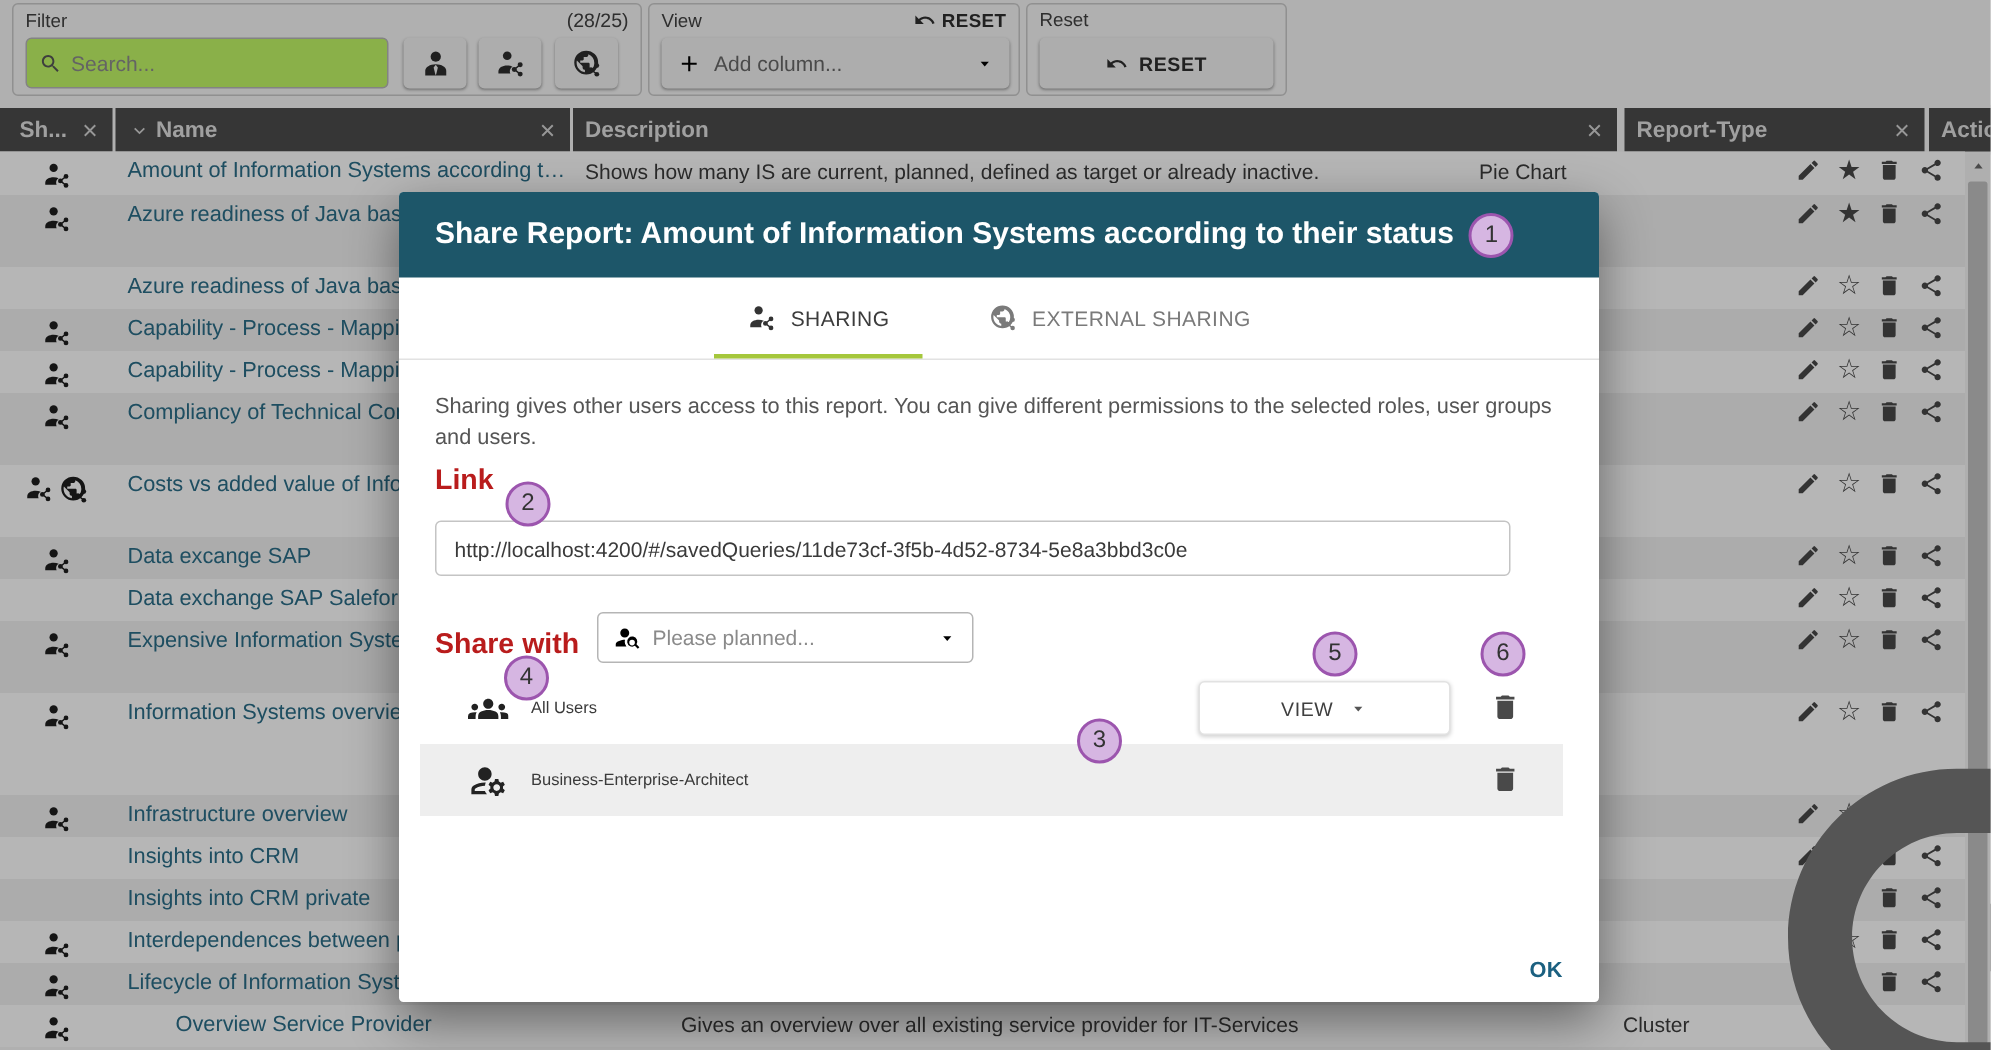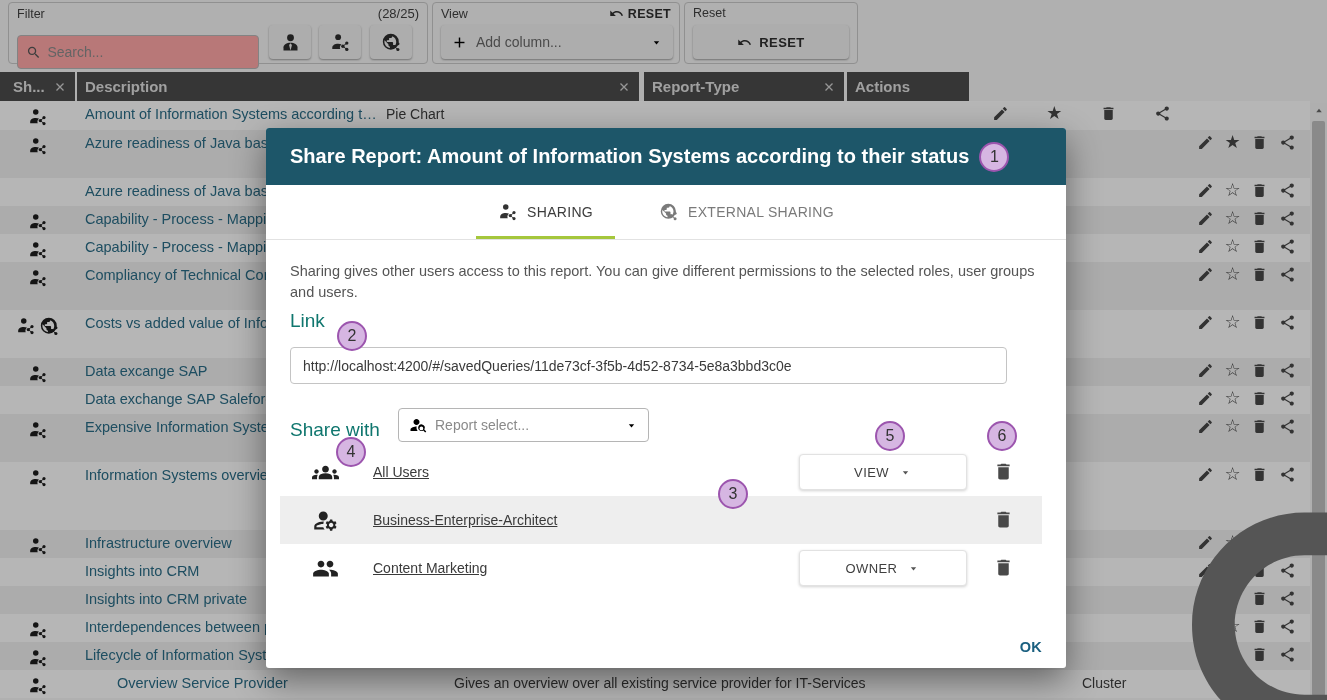--- a/index.html
+++ b/index.html
@@ -14,42 +14,42 @@
   .toolbar { position:absolute; top:0; left:0; width:1327px; height:70px; background:#f1f1f1; }
   .panel { position:absolute; top:2px; height:62px; border:1px solid #c6c6c6; border-radius:4px; }
   .panel-filter { left:8px;  width:420px; }
   .panel-view   { left:432px; width:248px; }
   .panel-reset  { left:684px; width:174px; }
   .panel-head { display:flex; justify-content:space-between; align-items:center; padding:3px 8px 0 8px; font-size:12.5px; color:#3f3f3f; }
   .panel-head .count { font-size:13px; color:#3f3f3f; }
   .reset-link { display:flex; align-items:center; gap:4px; font-size:12.5px; font-weight:bold; color:#2e2e2e; cursor:pointer; letter-spacing:.3px; }
   .reset-link svg { width:15px; height:15px; color:#2e2e2e; }
 
-  .search-box { position:absolute; left:8px; top:32px; width:242px; height:34px; background:#fca5a5; border:1px solid #b4b4b4; border-radius:4px; display:flex; align-items:center; padding:0 8px; gap:6px; }
+  .search-box { position:absolute; left:8px; top:22px; width:242px; height:34px; background:#bef264; border:1px solid #b4b4b4; border-radius:4px; display:flex; align-items:center; padding:0 8px; gap:6px; }
   .search-box svg { width:17px; height:17px; color:#555; flex:none; }
   .search-box input { border:none; outline:none; background:transparent; font-size:14px; color:#3a3a3a; width:100%; font-family:inherit; }
   .search-box input::placeholder { color:#8a8a8a; }
 
   .tool-btn { position:absolute; top:22px; width:42px; height:34px; background:#ededed; border-radius:4px; box-shadow:0 1px 2px rgba(0,0,0,.35); display:flex; align-items:center; justify-content:center; cursor:pointer; }
   .tool-btn svg { width:21px; height:21px; color:#2c2c2c; }
 
   .addcol-btn { position:absolute; left:8px; top:22px; width:232px; height:34px; background:#ededed; border-radius:4px; box-shadow:0 1px 2px rgba(0,0,0,.35); display:flex; align-items:center; padding:0 10px; gap:8px; cursor:pointer; }
   .addcol-btn .lbl { font-size:14px; color:#666; flex:1; }
 
   .resetbig-btn { position:absolute; left:8px; top:22px; width:156px; height:34px; background:#ededed; border-radius:4px; box-shadow:0 1px 2px rgba(0,0,0,.35); display:flex; align-items:center; justify-content:center; gap:7px; cursor:pointer; font-size:13px; font-weight:bold; color:#2e2e2e; letter-spacing:.4px; }
   .resetbig-btn svg { width:16px; height:16px; color:#2e2e2e; }
 
   
   .thead { position:absolute; top:72px; left:0; height:29px; display:flex; }
   .th { background:#4b4b4b; color:#dcdcdc; font-weight:bold; font-size:15px; display:flex; align-items:center; padding:0 8px; }
   .th .x { margin-left:auto; width:14px; height:14px; color:#d0d0d0; cursor:pointer; flex:none; }
   .th .sort { width:14px; height:14px; margin-right:4px; color:#d0d0d0; }
   .th1 { width:75px;  margin-left:0;   padding-left:13px; }
   .th2 { width:303px; margin-left:2px; padding-left:9px; }
-  .th3 { width:562px; margin-left:2px; }
+  .th3 { width:696px; margin-left:2px; }
   .th4 { width:200px; margin-left:5px;gap:12px; }
   .th5 { width:122px; margin-left:3px; }
 
   
   .tbody { position:absolute; top:101px; left:0; width:1310px; }
   .trow { display:grid; grid-template-columns:75px 305px 600px 205px 125px; align-items:start; background:#fafafa; }
   .trow.dark { background:#ececec; }
   .cell { padding-top:5px; }
   .c-share { display:flex; justify-content:center; gap:3px; padding-top:6px; }
   .c-share svg { width:20px; height:20px; color:#1d1d1d; }
@@ -79,35 +79,35 @@
   .badge.abs { position:absolute; }
   .b-title { margin-left:10px; }
 
   .m-tabs { height:55px; border-bottom:1px solid #e2e2e2; display:flex; justify-content:center; align-items:stretch; gap:22px; }
   .m-tab { display:flex; align-items:center; gap:9px; padding:0 22px; font-size:14px; letter-spacing:.3px; color:#7a7a7a; position:relative; cursor:pointer; }
   .m-tab svg { width:20px; height:20px; }
   .m-tab.active { color:#3c3c3c; }
   .m-tab.active::after { content:""; position:absolute; left:0; right:0; bottom:0; height:3px; background:#a5c73c; }
 
   .m-desc { position:absolute; left:24px; top:133px; width:752px; font-size:14.5px; line-height:1.45; color:#555; }
-  .m-h2 { position:absolute; left:24px; font-size:19px; font-weight:normal; color:#0f766e; }
+  .m-h2 { position:absolute; left:24px; font-size:19px; font-weight:bold; color:#b91c1c; }
   .h-link { top:182px; }
   .h-share { top:291px; }
 
   .link-input { position:absolute; left:24px; top:219px; width:717px; height:37px; border:1px solid #c4c4c4; border-radius:4px; font-size:14px; color:#3a3a3a; padding:0 12px; font-family:inherit; outline:none; background:#fff; }
   .link-icon { position:absolute; left:751px; top:227px; width:22px; height:22px; color:#555; cursor:pointer; }
 
   .share-select { position:absolute; left:132px; top:280px; width:251px; height:34px; border:1px solid #b5b5b5; border-radius:4px; display:flex; align-items:center; padding:0 10px; gap:8px; cursor:pointer; background:#fff; }
   .share-select .ph { font-size:14px; color:#8a8a8a; flex:1; }
 
   .entries { position:absolute; left:0; top:320px; width:100%; }
   .entry { position:relative; height:48px; margin:0 24px 0 14px; display:flex; align-items:center; }
   .entry.hl { background:#eeeeee; }
   .entry .eicon { margin-left:32px; width:27px; height:27px; color:#222; flex:none; }
-  .entry .ename { margin-left:34px; font-size:14px; color:#3a3a3a;text-decoration:underline; }
+  .entry .ename { margin-left:15px; font-size:11px; color:#3a3a3a; }
   .perm-btn { position:absolute; left:519px; top:6px; width:168px; height:36px; background:#fff; border:1px solid #e2e2e2; border-radius:4px; box-shadow:0 1px 3px rgba(0,0,0,.18); display:flex; align-items:center; justify-content:center; gap:10px; font-size:13px; color:#3f3f3f; letter-spacing:.4px; cursor:pointer; }
   .perm-btn svg { width:13px; height:13px; color:#555; }
   .etrash { position:absolute; left:713px; top:13px; width:21px; height:21px; color:#494949; cursor:pointer; }
 
   .ok-btn { position:absolute; right:24px; bottom:13px; font-size:14.5px; font-weight:bold; color:#1b6080; letter-spacing:.3px; cursor:pointer; }
 </style>
 </head>
 <body>
 
 <div class="app">
@@ -205,20 +205,33 @@
 
   <div class="thead">
     <div class="th th1">
       <span>Sh...</span>
       <span class="x" style="display: inline-block; height: 14px; width: 14px;">
           <svg class="ic" viewBox="0 0 24 24" fill="currentColor" style="width:100%;height:100%;display:block">
             <path d="M6 6l12 12M18 6L6 18" stroke="currentColor" stroke-width="2.2" fill="none"></path>
           </svg>
         </span>
     </div>
+    <div class="th th2">
+      <span class="sort" style="display: inline-block; height: 14px; width: 14px;">
+          <svg class="ic" viewBox="0 0 24 24" fill="currentColor" style="width:100%;height:100%;display:block">
+            <path d="M6.5 9.5l5.5 5.5 5.5-5.5" fill="none" stroke="currentColor" stroke-width="2"></path>
+          </svg>
+        </span>
+      <span>Name</span>
+      <span class="x" style="display: inline-block; height: 14px; width: 14px;">
+          <svg class="ic" viewBox="0 0 24 24" fill="currentColor" style="width:100%;height:100%;display:block">
+            <path d="M6 6l12 12M18 6L6 18" stroke="currentColor" stroke-width="2.2" fill="none"></path>
+          </svg>
+        </span>
+    </div>
     <div class="th th3">
       <span>Description</span>
       <span class="x" style="display: inline-block; height: 14px; width: 14px;">
           <svg class="ic" viewBox="0 0 24 24" fill="currentColor" style="width:100%;height:100%;display:block">
             <path d="M6 6l12 12M18 6L6 18" stroke="currentColor" stroke-width="2.2" fill="none"></path>
           </svg>
         </span>
     </div>
     <div class="th th4">
       <span>Report-Type</span>
@@ -241,20 +254,21 @@
               <circle cx="9.3" cy="5.9" r="3.3"></circle>
               <path d="M2.6 19.4v-1.5c0-2.9 3-4.6 6.7-4.6 1.5 0 2.9.3 4 .9-1.2.7-2 2-2 3.5 0 .6.14 1.2.4 1.7z"></path>
               <circle cx="19.2" cy="12.7" r="1.9"></circle>
               <circle cx="14.7" cy="16.3" r="1.9"></circle>
               <circle cx="19.2" cy="19.9" r="1.9"></circle>
               <path d="M19.2 12.7l-4.5 3.6 4.5 3.6" fill="none" stroke="currentColor" stroke-width="1.1"></path>
             </svg>
           </span>
         </div>
         <div class="cell c-name">Amount of Information Systems according to their status</div>
+        <div class="cell c-desc">Shows how many IS are current, planned, defined as target or already inactive.</div>
         <div class="cell c-type">Pie Chart</div>
         <div class="cell c-act">
           <span class="abtn" style="width:17px;height:17px">
             <svg class="ic" viewBox="0 0 24 24" fill="currentColor" style="width:100%;height:100%;display:block">
               <path d="M3 17.25V21h3.75L17.81 9.94l-3.75-3.75L3 17.25zM20.71 7.04a1 1 0 0 0 0-1.41l-2.34-2.34a1 1 0 0 0-1.41 0l-1.83 1.83 3.75 3.75 1.83-1.83z"></path>
             </svg>
           </span>
           <span class="abtn star">★</span>
           <span class="abtn" style="width:17px;height:17px">
             <svg class="ic" viewBox="0 0 24 24" fill="currentColor" style="width:100%;height:100%;display:block">
@@ -857,21 +871,21 @@
 
   <div class="m-h2 h-share">Share with</div>
   <span class="badge abs" style="left:70px; top:309px;">4</span>
 
   <div class="share-select">
     <span class="psi" style="display: inline-block; height: 18px; width: 18px;">
         <svg class="ic" viewBox="0 0 24 24" fill="currentColor" style="width:100%;height:100%;display:block">
           <path d="M10 12c2.21 0 4-1.79 4-4s-1.79-4-4-4-4 1.79-4 4 1.79 4 4 4zm0 2c-2.67 0-8 1.34-8 4v2h9.5a6.5 6.5 0 0 1-1.5-4c0-.7.11-1.37.32-2H10zm10.43 4.02A4.5 4.5 0 1 0 19 19.43L21.59 22 23 20.59l-2.57-2.57zM16.5 19a2.5 2.5 0 1 1 0-5 2.5 2.5 0 0 1 0 5z"></path>
         </svg>
       </span>
-    <span class="ph">Report select...</span>
+    <span class="ph">Please planned...</span>
     <span class="car" style="display: inline-block; height: 13px; width: 13px;">
         <svg class="ic" viewBox="0 0 24 24" fill="currentColor" style="width:100%;height:100%;display:block">
           <path d="M7 9.5l5 6 5-6z"></path>
         </svg>
       </span>
   </div>
 
   <span class="badge abs" style="left:609px; top:293px;">5</span>
   <span class="badge abs" style="left:721px; top:293px;">6</span>
 
@@ -901,37 +915,18 @@
             <path d="M4 18v-.65c0-.34.16-.66.41-.81C6.1 15.53 8.03 15 10 15c.03 0 .05 0 .08.01A6.5 6.5 0 0 1 10.5 13c-.17-.01-.33-.01-.5-.01-2.42 0-4.68.67-6.61 1.82-.88.52-1.39 1.5-1.39 2.53V20h9.26a6.96 6.96 0 0 1-1.26-2zM10 12c2.21 0 4-1.79 4-4s-1.79-4-4-4-4 1.79-4 4 1.79 4 4 4zm10.75 4c0-.22-.03-.42-.06-.63l1.14-1.01-1-1.73-1.45.49c-.32-.27-.68-.48-1.08-.63L18 11h-2l-.3 1.49c-.4.15-.76.36-1.08.63l-1.45-.49-1 1.73 1.14 1.01c-.03.21-.06.41-.06.63s.03.42.06.63l-1.14 1.01 1 1.73 1.45-.49c.32.27.68.48 1.08.63L16 21h2l.3-1.49c.4-.15.76-.36 1.08-.63l1.45.49 1-1.73-1.14-1.01c.03-.21.06-.41.06-.63zM17 18c-1.1 0-2-.9-2-2s.9-2 2-2 2 .9 2 2-.9 2-2 2z"></path>
           </svg>
         </span>
         <span class="ename">Business-Enterprise-Architect</span>
         <span class="etrash">
           <svg class="ic" viewBox="0 0 24 24" fill="currentColor" style="width:100%;height:100%;display:block">
             <path d="M6 19c0 1.1.9 2 2 2h8c1.1 0 2-.9 2-2V7H6v12zM19 4h-3.5l-1-1h-5l-1 1H5v2h14V4z"></path>
           </svg>
         </span>
       </div>
-      <div class="entry">
-        <span class="eicon">
-          <svg class="ic" viewBox="0 0 24 24" fill="currentColor" style="width:100%;height:100%;display:block">
-            <path d="M16 11c1.66 0 2.99-1.34 2.99-3S17.66 5 16 5c-1.66 0-3 1.34-3 3s1.34 3 3 3zm-8 0c1.66 0 2.99-1.34 2.99-3S9.66 5 8 5C6.34 5 5 6.34 5 8s1.34 3 3 3zm0 2c-2.33 0-7 1.17-7 3.5V19h14v-2.5c0-2.33-4.67-3.5-7-3.5zm8 0c-.29 0-.62.02-.97.05 1.16.84 1.97 1.97 1.97 3.45V19h6v-2.5c0-2.33-4.67-3.5-7-3.5z"></path>
-          </svg>
-        </span>
-        <span class="ename">Content Marketing</span>
-        <div class="perm-btn">
-          <span>OWNER</span>
-          <svg viewBox="0 0 24 24" fill="currentColor" style="width:13px;height:13px">
-            <path d="M7 9.5l5 6 5-6z"></path>
-          </svg>
-        </div>
-        <span class="etrash">
-          <svg class="ic" viewBox="0 0 24 24" fill="currentColor" style="width:100%;height:100%;display:block">
-            <path d="M6 19c0 1.1.9 2 2 2h8c1.1 0 2-.9 2-2V7H6v12zM19 4h-3.5l-1-1h-5l-1 1H5v2h14V4z"></path>
-          </svg>
-        </span>
-      </div>
     </div>
 
   <span class="badge abs" style="left:452px; top:351px;">3</span>
 
   <div class="ok-btn">OK</div>
 </div>
 
 </body></html>

